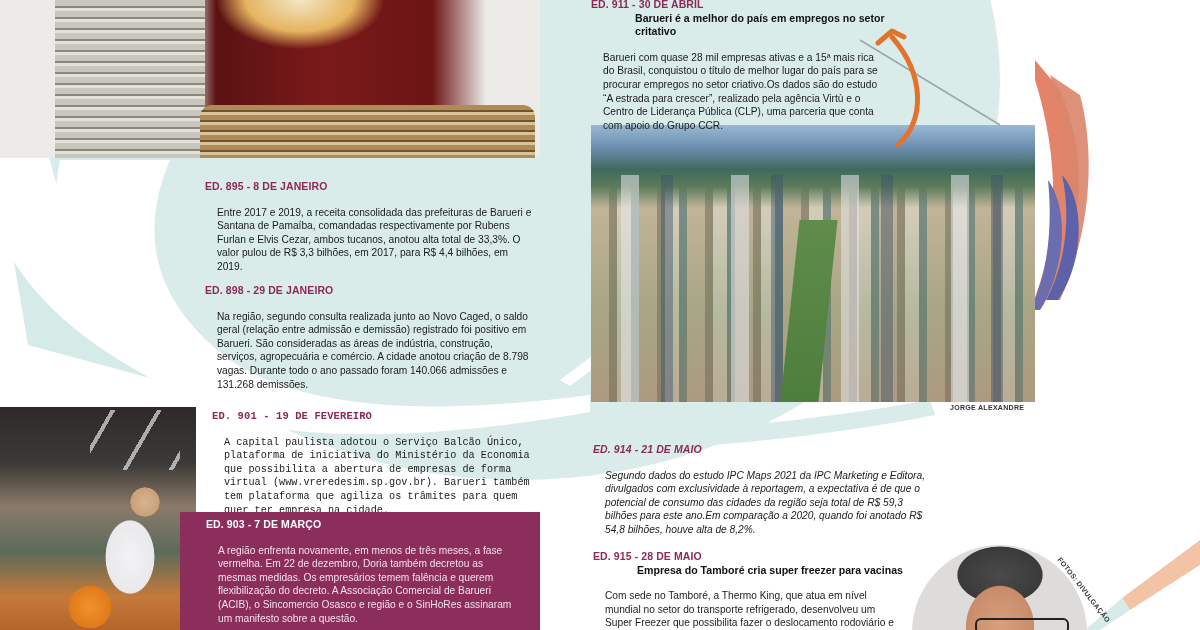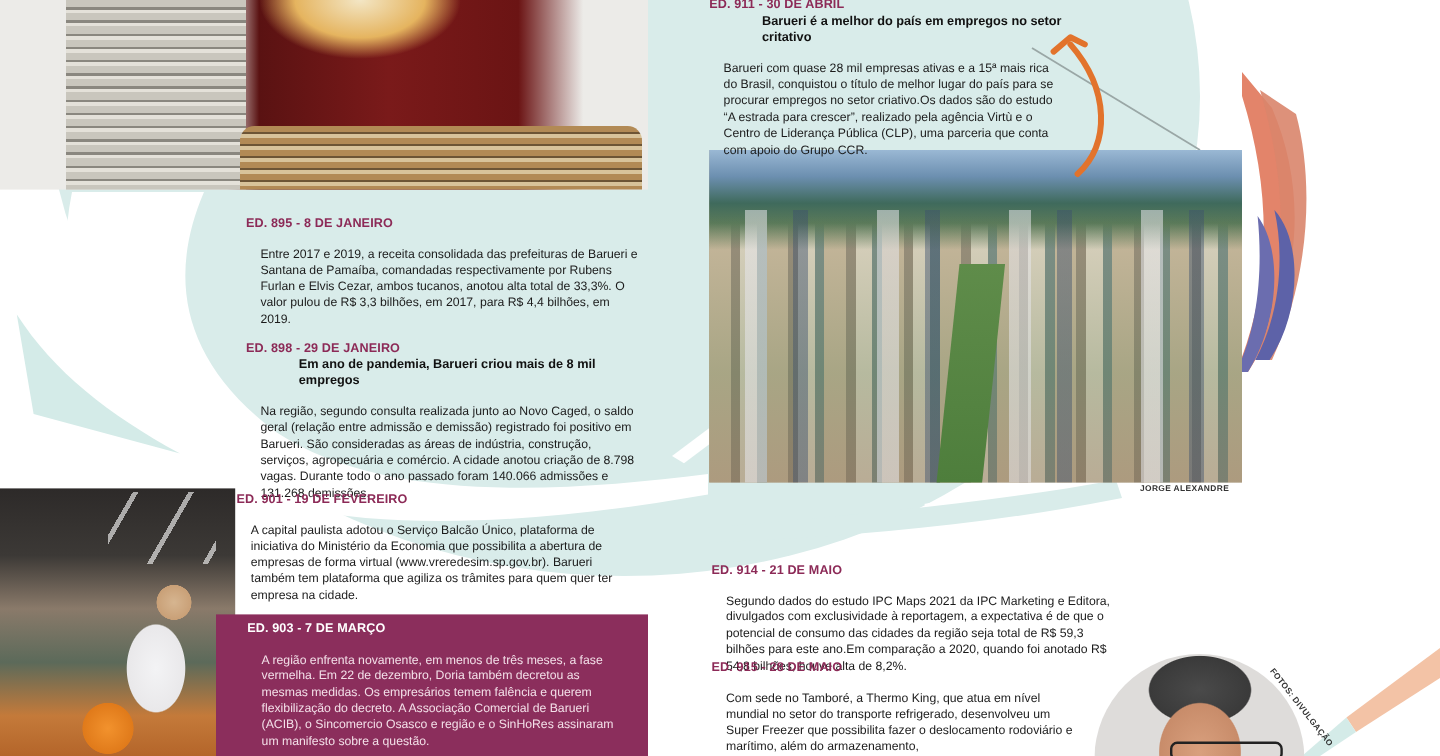--- a/index.html
+++ b/index.html
@@ -107,41 +107,41 @@
   <path d="M8,18 L22,6 L34,12" fill="none" stroke="#e2732c" stroke-width="5" stroke-linecap="round" stroke-linejoin="round"></path>
 </svg>
 
 <div class="block" style="left:205px;top:180px;width:340px;">
   <div class="ed">ED. 895 - 8 DE JANEIRO</div>
   <p class="body">Entre 2017 e 2019, a receita consolidada das prefeituras de Barueri e Santana de Pamaíba, comandadas respectivamente por Rubens Furlan e Elvis Cezar, ambos tucanos, anotou alta total de 33,3%. O valor pulou de R$ 3,3 bilhões, em 2017, para R$ 4,4 bilhões, em 2019.</p>
 </div>
 
 <div class="block" style="left:205px;top:284px;width:340px;">
   <div class="ed">ED. 898 - 29 DE JANEIRO</div>
-  <div class="title">Em ano de pandemia, Barueri criou mais de 8 mil empregos</div>
   <p class="body">Na região, segundo consulta realizada junto ao Novo Caged, o saldo geral (relação entre admissão e demissão) registrado foi positivo em Barueri. São consideradas as áreas de indústria, construção, serviços, agropecuária e comércio. A cidade anotou criação de 8.798 vagas. Durante todo o ano passado foram 140.066 admissões e 131.268 demissões.</p>
 </div>
 
-<div class="block" style="left:197px;top:410px;width:340px;">
+<div class="block" style="left:212px;top:410px;width:340px;font-family:Liberation Mono, monospace;">
   <div class="ed">ED. 901 - 19 DE FEVEREIRO</div>
   <p class="body">A capital paulista adotou o Serviço Balcão Único, plataforma de iniciativa do Ministério da Economia que possibilita a abertura de empresas de forma virtual (www.vreredesim.sp.gov.br). Barueri também tem plataforma que agiliza os trâmites para quem quer ter empresa na cidade.</p>
 </div>
 
 <div class="block dark" style="left:180px;top:512px;width:326px;height:118px;overflow:hidden;">
   <div class="ed">ED. 903 - 7 DE MARÇO</div>
   <p class="body">A região enfrenta novamente, em menos de três meses, a fase vermelha. Em 22 de dezembro, Doria também decretou as mesmas medidas. Os empresários temem falência e querem flexibilização do decreto. A Associação Comercial de Barueri (ACIB), o Sincomercio Osasco e região e o SinHoRes assinaram um manifesto sobre a questão.</p>
 </div>
 
 <div class="block" style="left:591px;top:-2px;width:300px;">
   <div class="ed">ED. 911 - 30 DE ABRIL</div>
   <div class="title">Barueri é a melhor do país em empregos no setor critativo</div>
   <p class="body">Barueri com quase 28 mil empresas ativas e a 15ª mais rica do Brasil, conquistou o título de melhor lugar do país para se procurar empregos no setor criativo.Os dados são do estudo “A estrada para crescer”, realizado pela agência Virtù e o Centro de Liderança Pública (CLP), uma parceria que conta com apoio do Grupo CCR.</p>
 </div>
 
-<div class="block" style="left:593px;top:469px;width:350px;">
+<div class="block" style="left:593px;top:443px;width:350px;font-style:italic;">
   <div class="ed">ED. 914 - 21 DE MAIO</div>
   <p class="body">Segundo dados do estudo IPC Maps 2021 da IPC Marketing e Editora, divulgados com exclusividade à reportagem, a expectativa é de que o potencial de consumo das cidades da região seja total de R$ 59,3 bilhões para este ano.Em comparação a 2020, quando foi anotado R$ 54,8 bilhões, houve alta de 8,2%.</p>
 </div>
 
 <div class="block" style="left:593px;top:550px;width:320px;">
   <div class="ed">ED. 915 - 28 DE MAIO</div>
+  <div class="title">Empresa do Tamboré cria super freezer para vacinas</div>
   <p class="body">Com sede no Tamboré, a Thermo King, que atua em nível mundial no setor do transporte refrigerado, desenvolveu um Super Freezer que possibilita fazer o deslocamento rodoviário e marítimo, além do armazenamento,</p>
 </div>
 
 </body></html>

